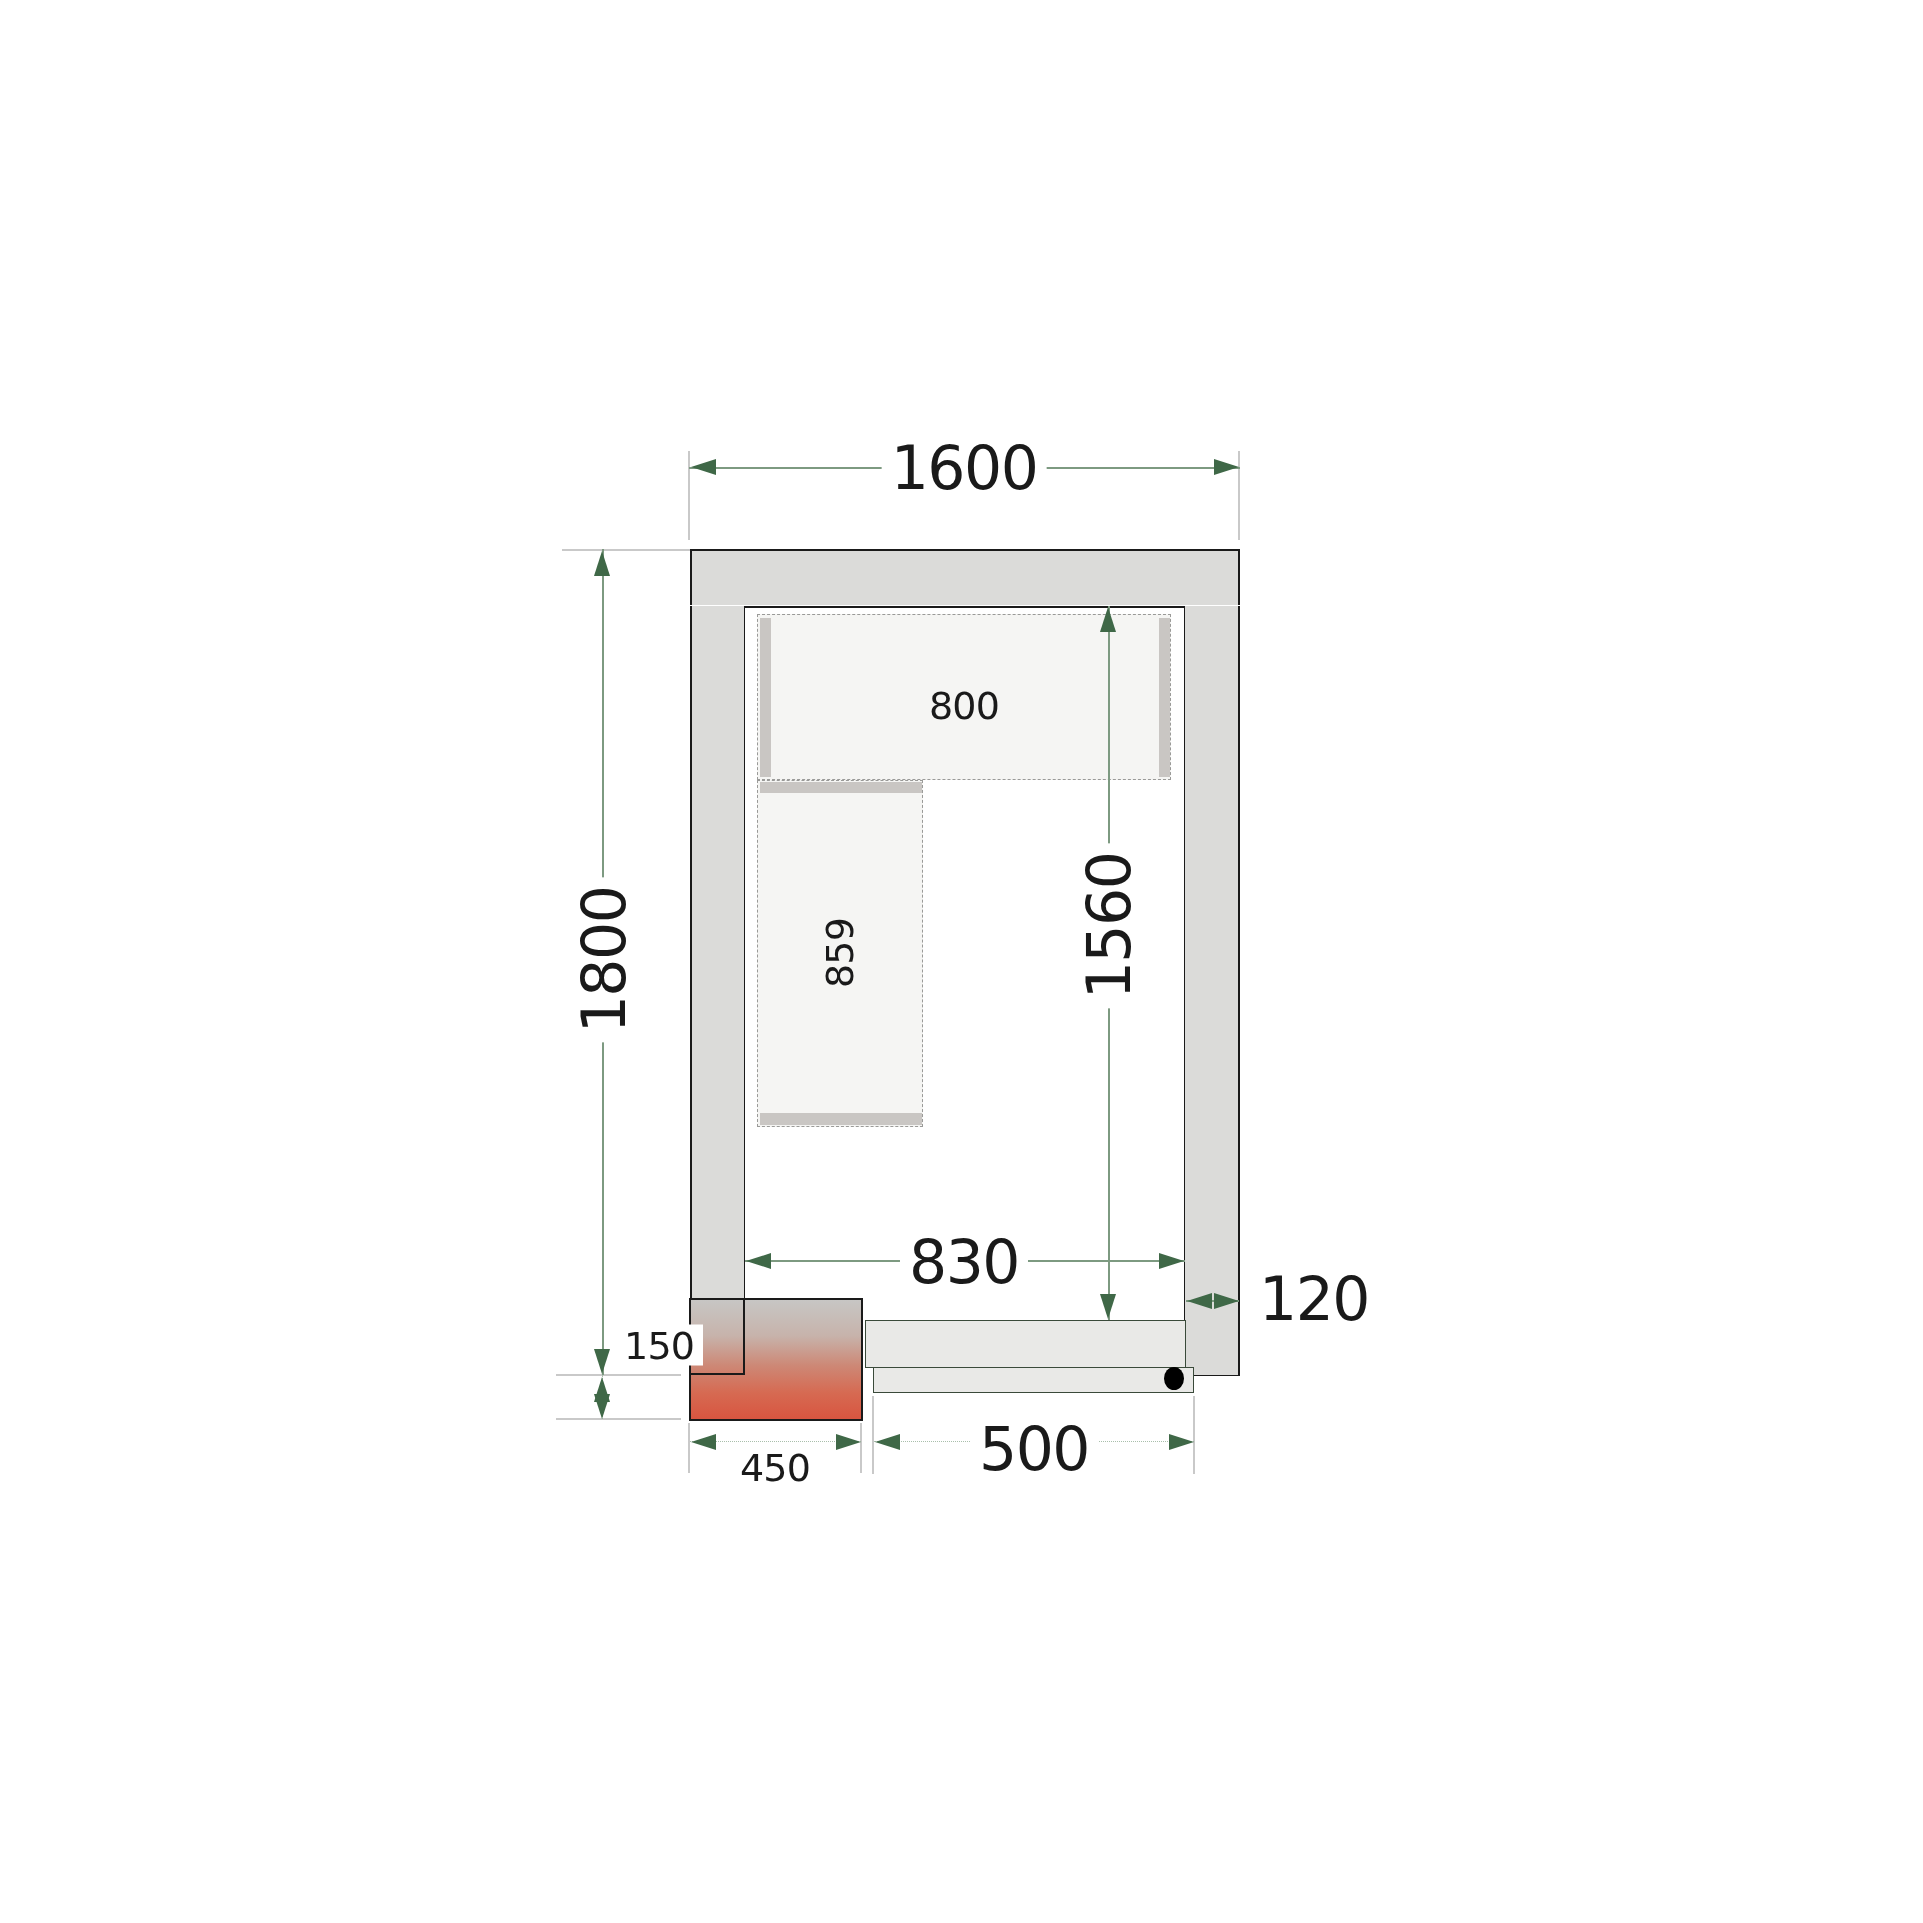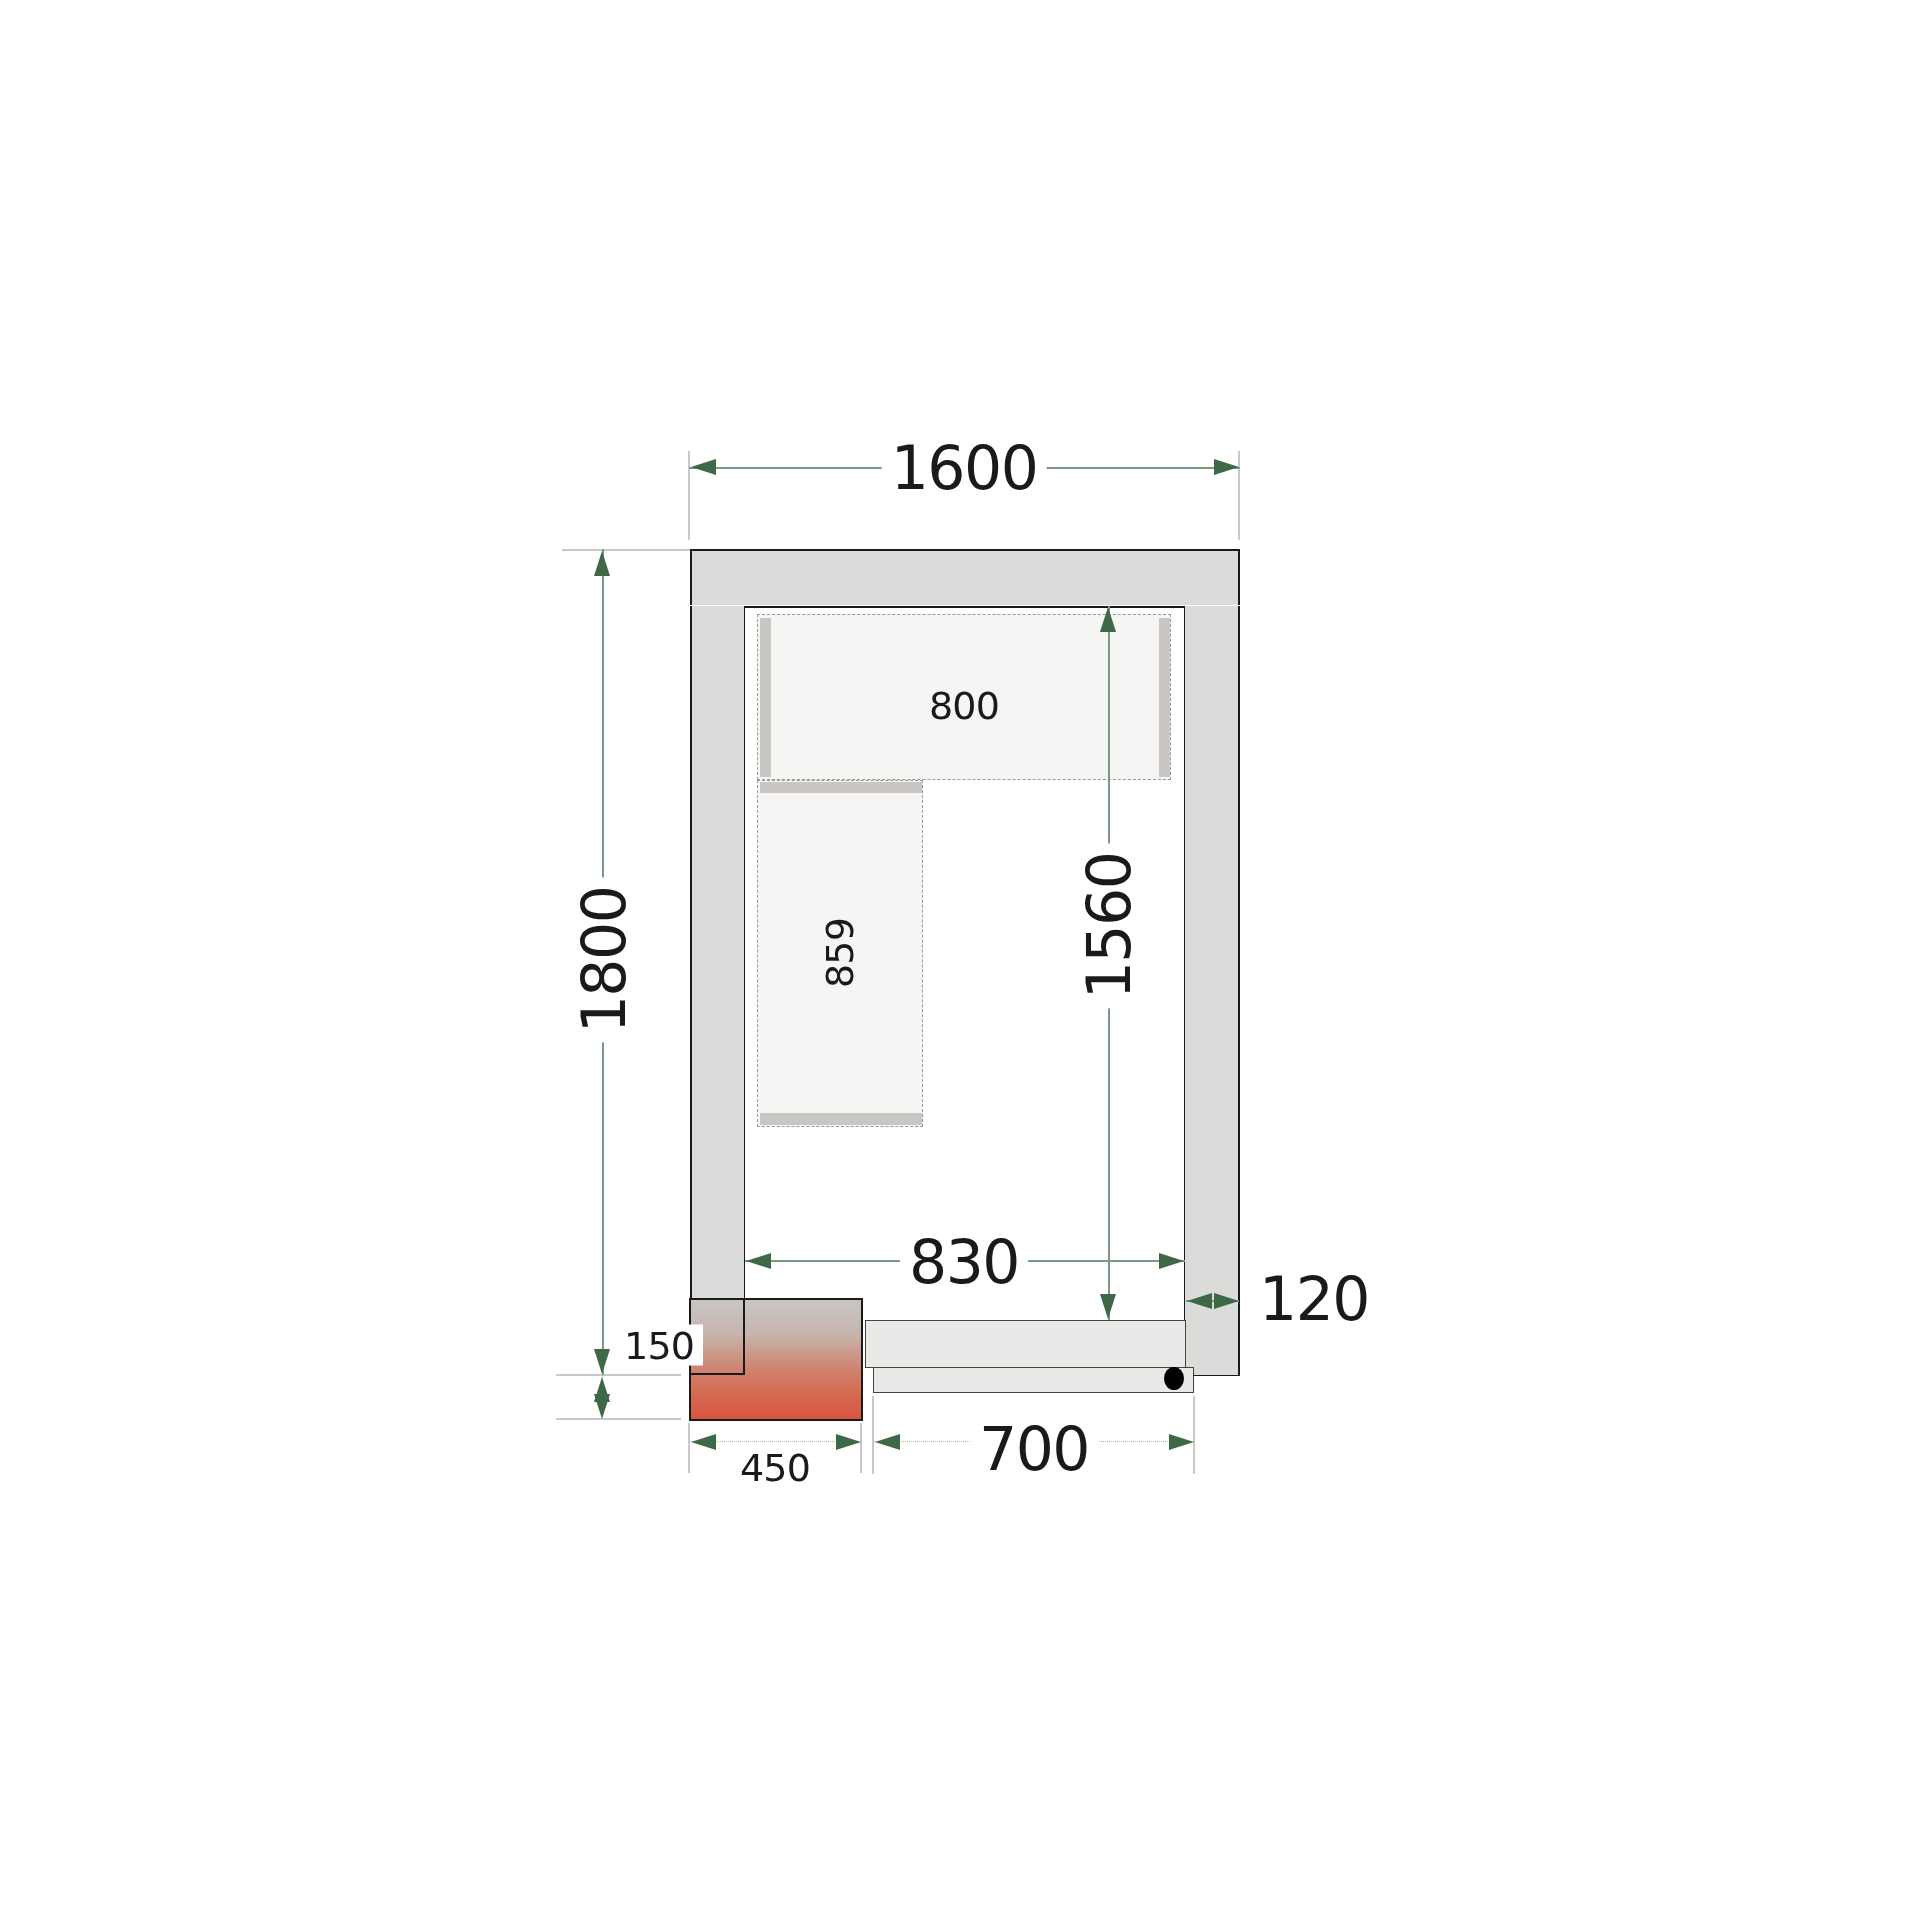--- a/index.html
+++ b/index.html
@@ -124,19 +124,19 @@
   <div class="dline-dot" style="left:690px;top:1441px;width:171px;height:1.5px;"></div>
   <div class="arr arr-l" style="left:691px;top:1434px;"></div>
   <div class="arr arr-r" style="left:836px;top:1434px;"></div>
   <div class="lbl lbl-small center" style="left:775px;top:1447px;margin-top:20px;">450</div>
 
   <div class="ext" style="left:872px;top:1396px;width:1.5px;height:78px;"></div>
   <div class="ext" style="left:1193px;top:1396px;width:1.5px;height:78px;"></div>
   <div class="dline-dot" style="left:874px;top:1441px;width:320px;height:1.5px;"></div>
   <div class="arr arr-l" style="left:875px;top:1434px;"></div>
   <div class="arr arr-r" style="left:1169px;top:1434px;"></div>
-  <div class="lbl lbl-big center" style="left:1034px;top:1448px;">700</div>
+  <div class="lbl lbl-big center" style="left:1034px;top:1448px;">500</div>
 
   <div class="lbl lbl-small center no-bg" style="left:964px;top:706px;">800</div>
   <div class="lbl lbl-small center-rot no-bg" style="left:840px;top:953px;">859</div>
 
 </div>
 
 
 </body></html>

